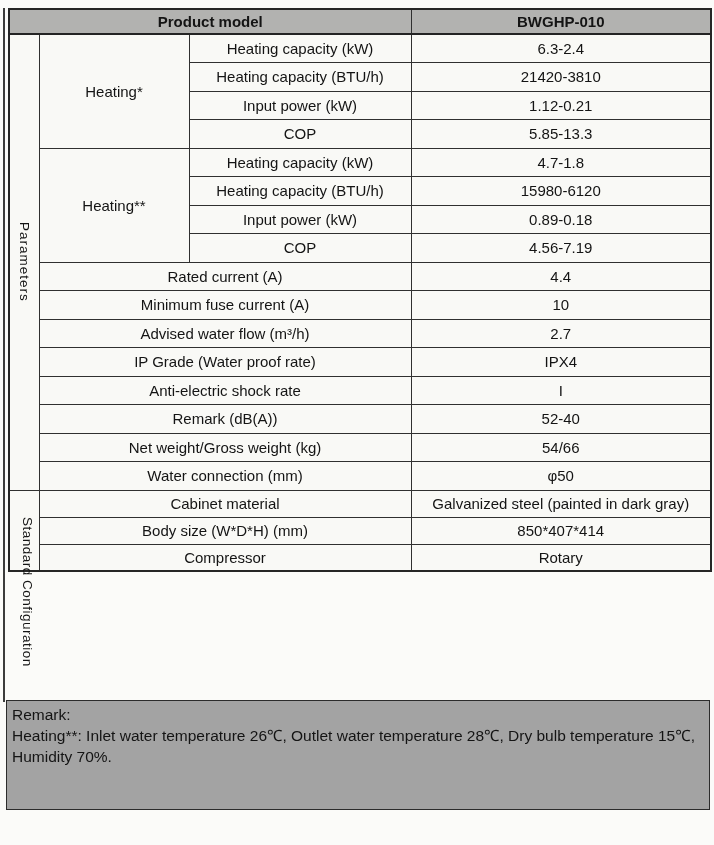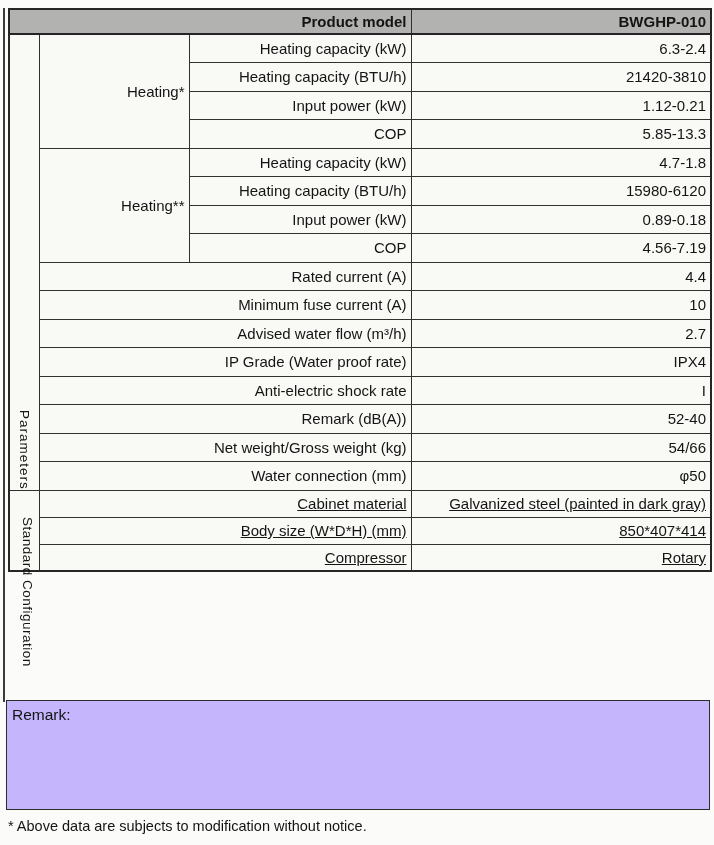--- a/index.html
+++ b/index.html
@@ -16,26 +16,26 @@
   
   .outer-left-line {
     position: absolute;
     left: 3px; top: 8px;
     width: 0; height: 694px;
     border-left: 2px solid #3c3c3c;
   }
   table { border-collapse: collapse; table-layout: fixed; }
   .frag1 { position: absolute; left: 8px; top: 8px; width: 702px; border: 2px solid #262626; }
   .frag2 { position: absolute; left: 8px; top: 610px; width: 702px; border: 2px solid #262626; }
-  td, th { border: 1.5px solid #303030; text-align: right; vertical-align: middle;
+  td, th { border: 1.5px solid #303030; text-align: center; vertical-align: middle;
            font-size: 15px; font-weight: 400; padding: 0 4px; background: #f9f9f6;
            overflow: hidden; white-space: nowrap; }
   th { background: #b2b2b0; font-weight: 700; height: 25px; border-bottom: 2px solid #242424; }
   .r td { height: 28.5px; }
-  .s td { height: 27px; text-decoration: underline; }
+  .s td { height: 27px; }
   .vcol {
     writing-mode: vertical-rl;
     font-size: 13.5px;
     letter-spacing: 1px;
     font-weight: 400;
     white-space: nowrap;
   }
   .std-label {
     position: absolute;
     left: 10px; top: 489px;
@@ -45,21 +45,21 @@
     font-size: 13.5px;
     letter-spacing: 0.5px;
     white-space: nowrap;
     z-index: 3;
   }
   .remark-box {
     position: absolute;
     left: 6px; top: 700px;
     width: 704px; height: 110px;
     border: 1.5px solid #2c2c2c;
-    background: #c4b5fd;
+    background: #a3a3a3;
     padding: 3px 8px 0 5px;
     font-size: 15.5px;
     line-height: 21.2px;
   }
   .remark-line { white-space: normal; }
   .footnote {
     position: absolute;
     left: 8px; top: 818px;
     font-size: 14.5px;
   }
@@ -168,17 +168,17 @@
       <td>Rotary</td>
     </tr>
   </tbody>
     </table>
 
 
   <div class="std-label">Standard Configuration</div>
 
   <div class="remark-box">
     <div class="remark-line">Remark:</div>
+    <div class="remark-line">Heating**: Inlet water temperature 26℃, Outlet water temperature 28℃, Dry bulb temperature 15℃, Humidity 70%.</div>
   </div>
 
-  <div class="footnote">* Above data are subjects to modification without notice.</div>
 
 </div>
 
 </body></html>

